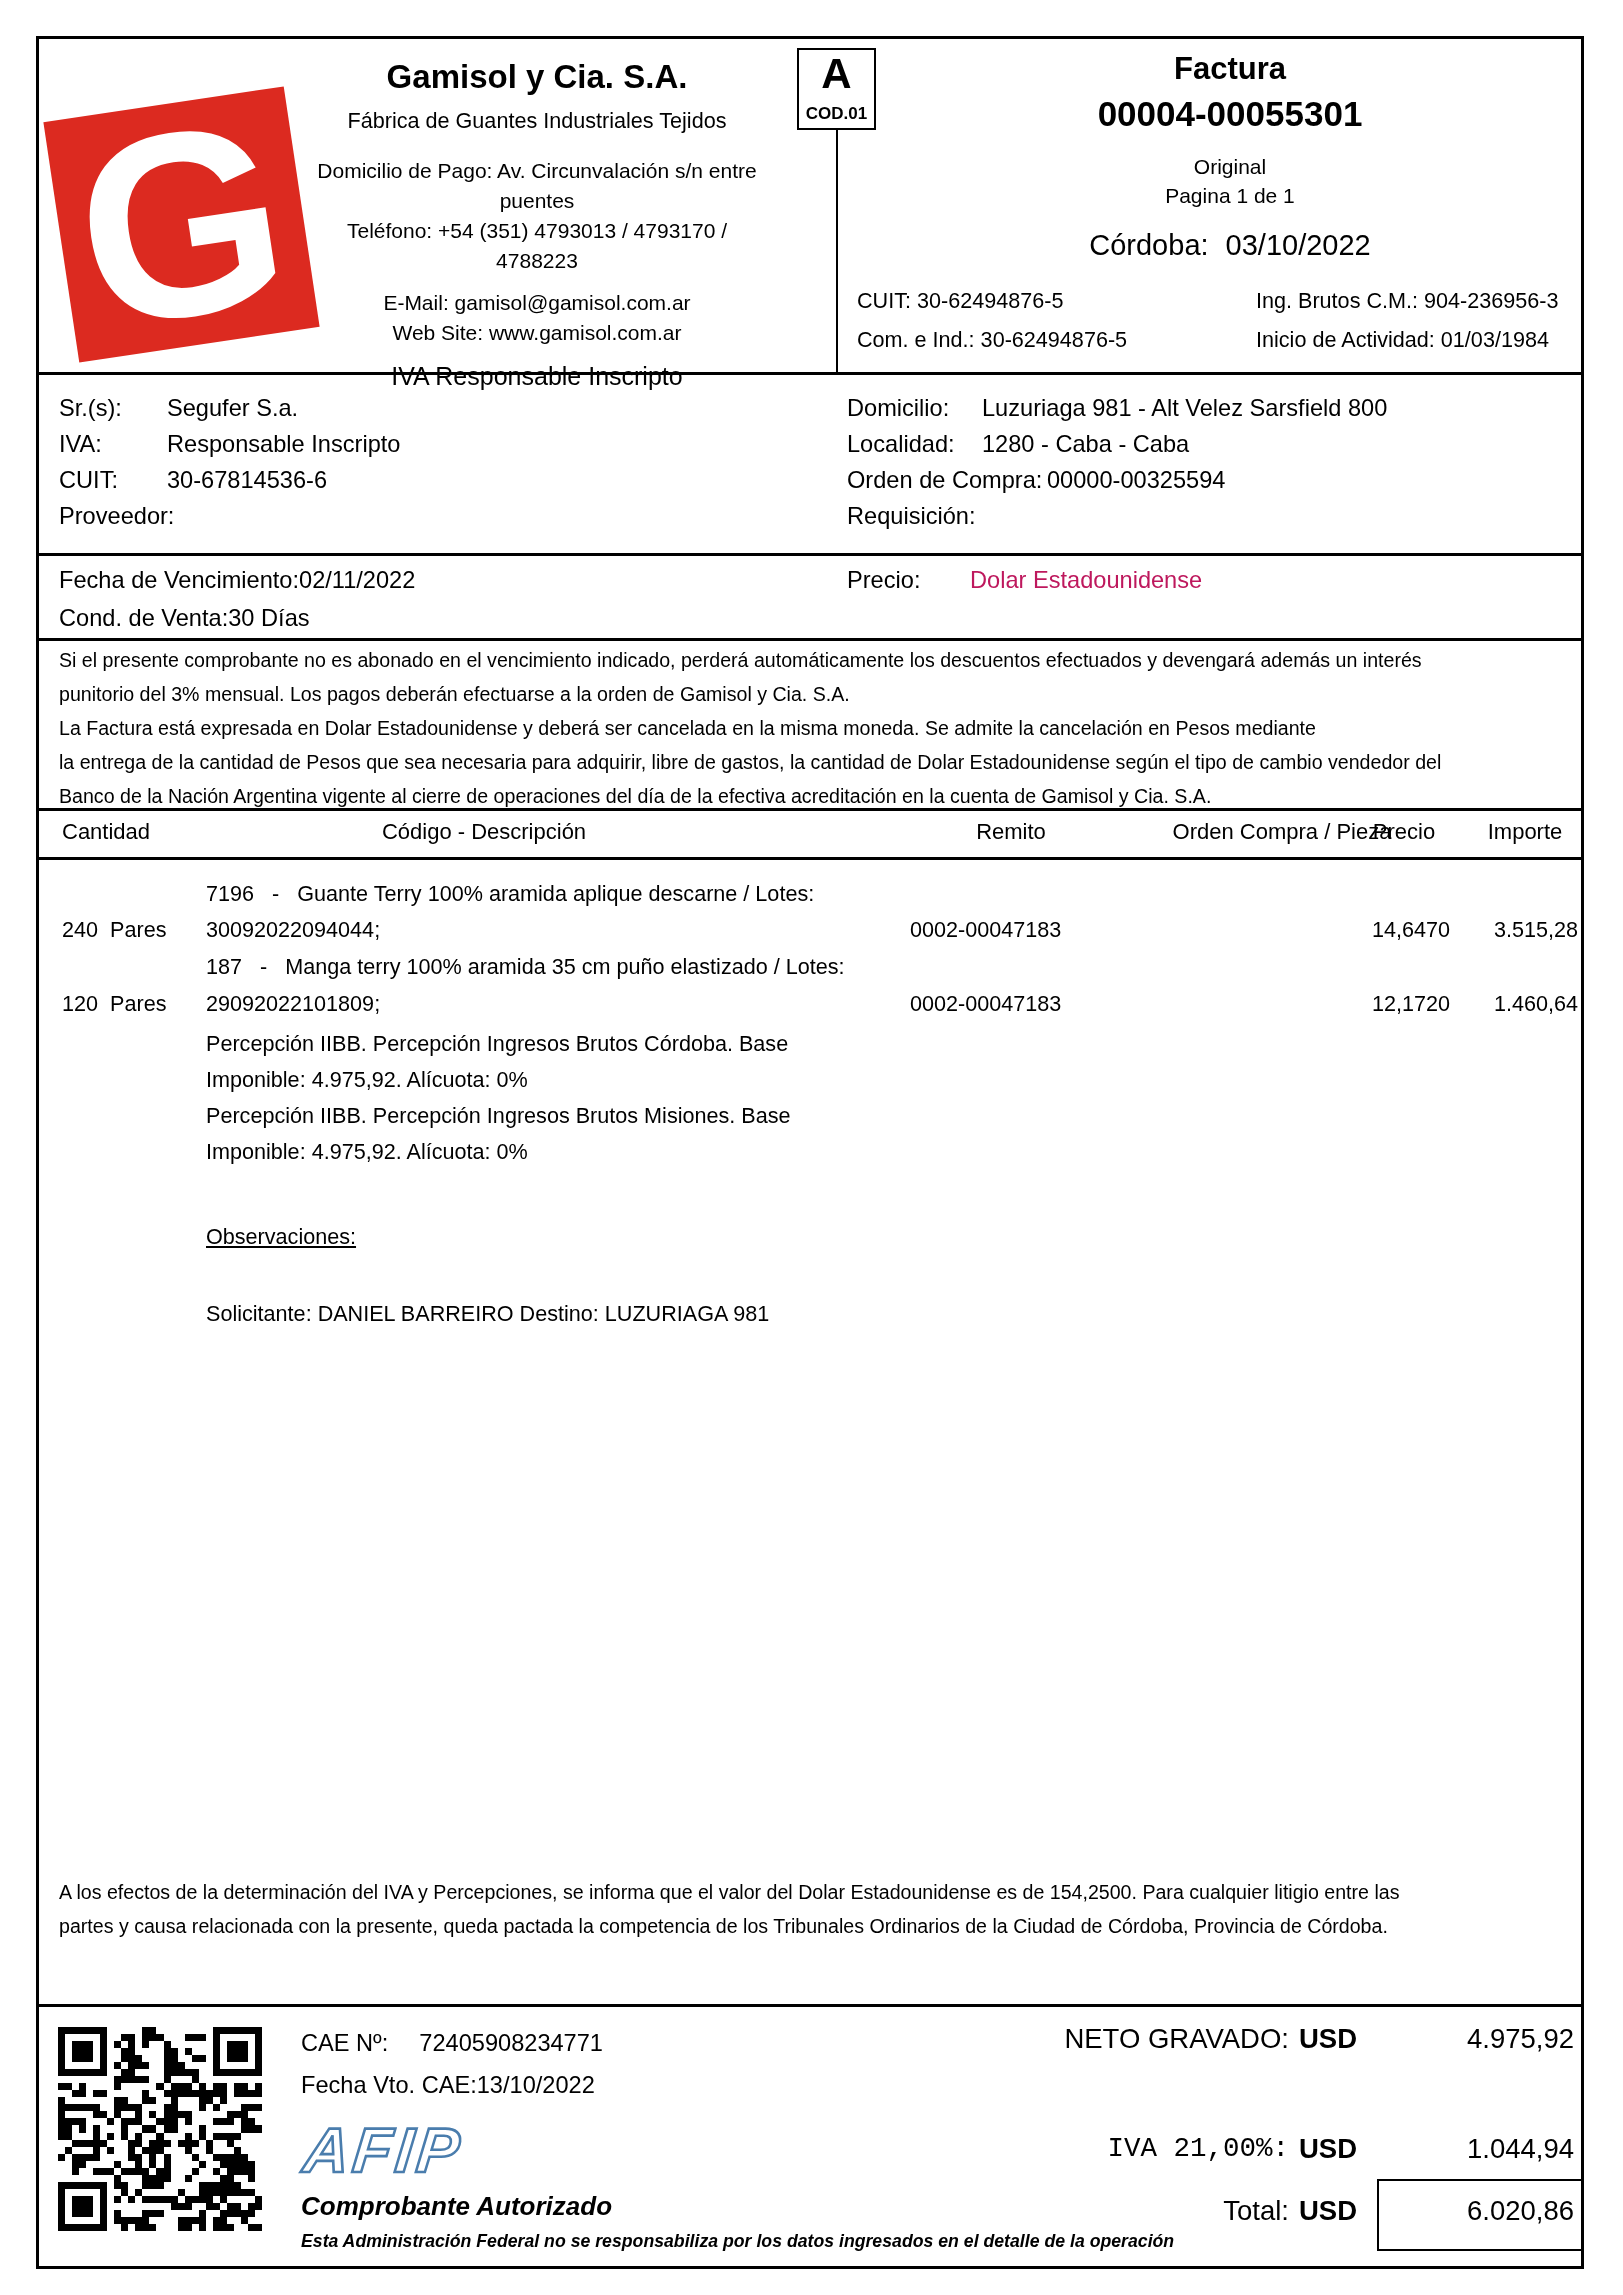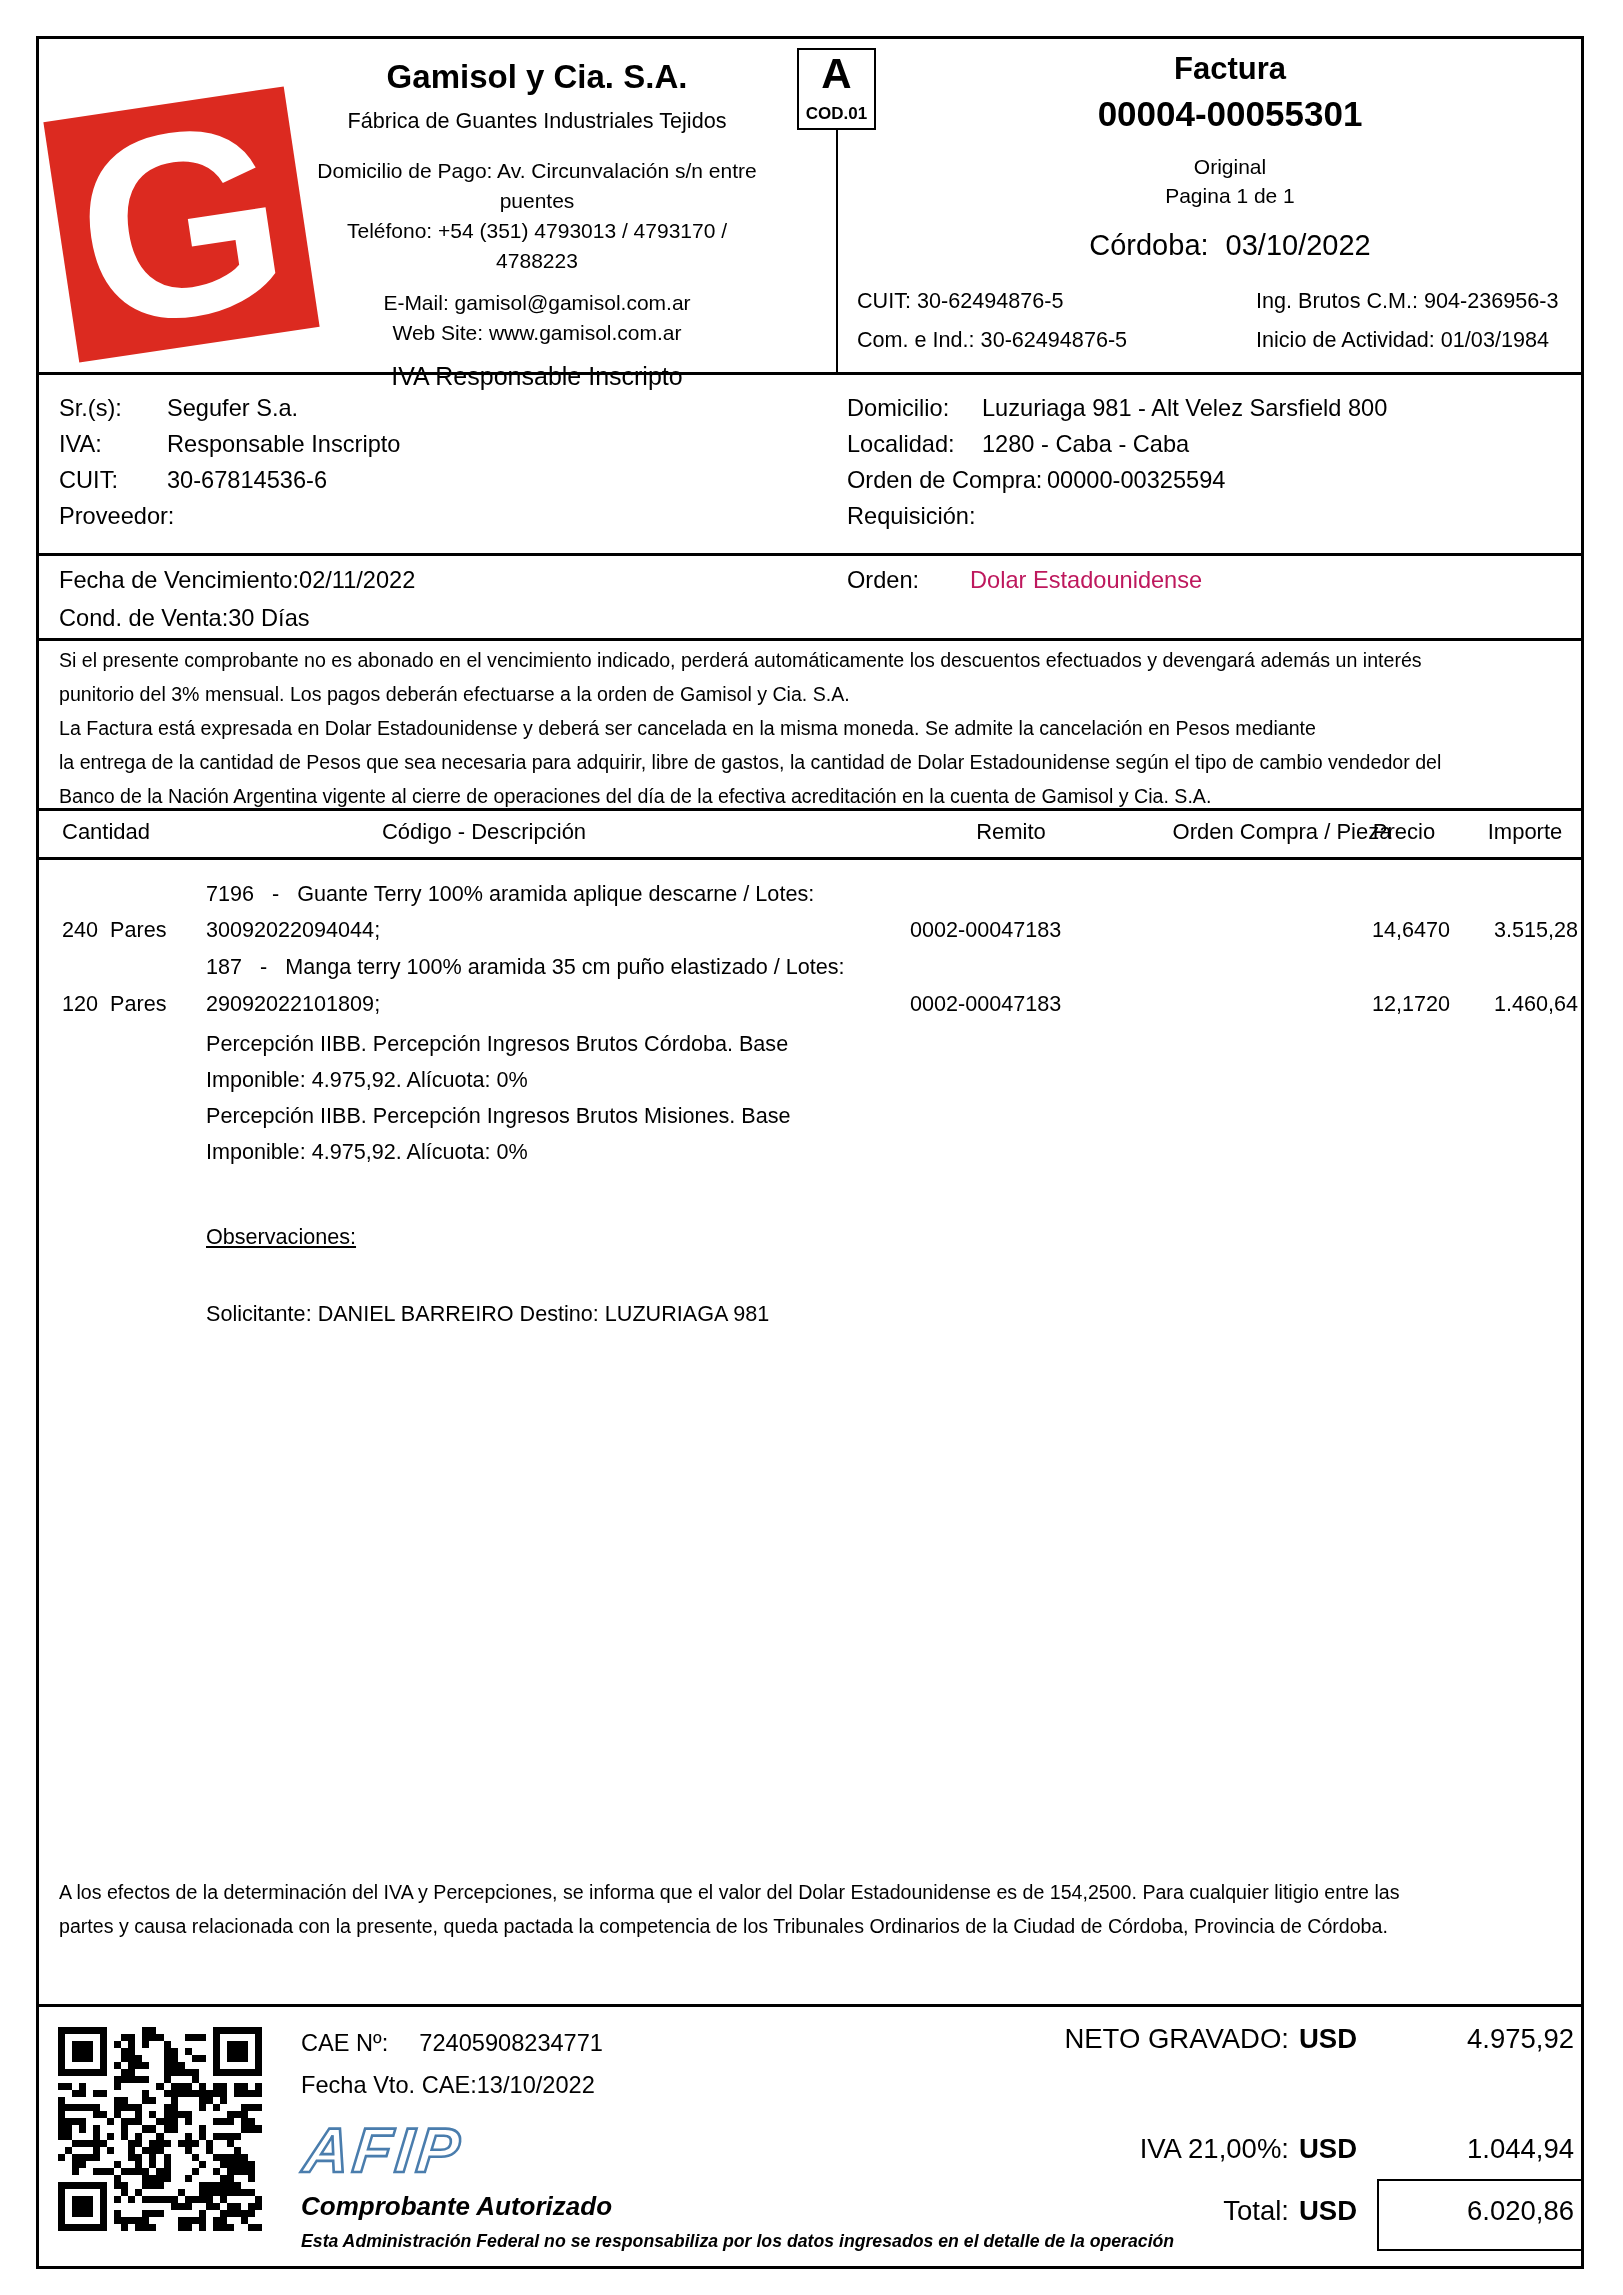--- a/index.html
+++ b/index.html
@@ -116,21 +116,21 @@
   <div class="abs crow-label" style="left:847px;top:467px;">Orden de Compra:</div>
   <div class="abs crow-value" style="left:1047px;top:467px;">00000-00325594</div>
   <div class="abs crow-label" style="left:847px;top:503px;">Requisición:</div>
 
   <div class="abs terms" style="left:59px;top:567px;">
     <span>Fecha de Vencimiento:</span><span>02/11/2022</span>
   </div>
   <div class="abs terms" style="left:59px;top:605px;">
     <span>Cond. de Venta:</span><span>30 Días</span>
   </div>
-  <div class="abs terms" style="left:847px;top:567px;">Orden:</div>
+  <div class="abs terms" style="left:847px;top:567px;">Precio:</div>
   <div class="abs terms red" style="left:970px;top:567px;">Dolar Estadounidense</div>
 
   <div class="abs legal" style="left:59px;top:643px;width:1505px;white-space:pre-line;">Si el presente comprobante no es abonado en el vencimiento indicado, perderá automáticamente los descuentos efectuados y devengará además un interés
 punitorio del 3% mensual. Los pagos deberán efectuarse a la orden de Gamisol y Cia. S.A.
 La Factura está expresada en Dolar Estadounidense y deberá ser cancelada en la misma moneda. Se admite la cancelación en Pesos mediante
 la entrega de la cantidad de Pesos que sea necesaria para adquirir, libre de gastos, la cantidad de Dolar Estadounidense según el tipo de cambio vendedor del
 Banco de la Nación Argentina vigente al cierre de operaciones del día de la efectiva acreditación en la cuenta de Gamisol y Cia. S.A.</div>
 
   <div class="abs thead" style="left:62px;top:819px;">Cantidad</div>
   <div class="abs thead center" style="left:484px;top:819px;">Código - Descripción</div>
@@ -502,21 +502,21 @@
   <div class="abs afip" style="left:304px;top:2114px;">AFIP</div>
   <div class="abs comprobante" style="left:301px;top:2191px;">Comprobante Autorizado</div>
   <div class="abs fineprint" style="left:301px;top:2231px;">Esta Administración Federal no se responsabiliza por los datos ingresados en el detalle de la operación</div>
 
   <div class="total-box"></div>
 
   <div class="abs tot-label" style="left:916px;top:2023px;width:373px;">NETO GRAVADO:</div>
   <div class="abs tot-usd" style="left:1299px;top:2023px;">USD</div>
   <div class="abs tot-val" style="left:1309px;top:2023px;width:265px;">4.975,92</div>
 
-  <div class="abs tot-label" style="left:916px;top:2133px;width:373px;">IVA 21,00%:</div>
+  <div class="abs tot-label" style="left:916px;top:2133px;width:373px;font-family:Liberation Mono, monospace;">IVA 21,00%:</div>
   <div class="abs tot-usd" style="left:1299px;top:2133px;">USD</div>
   <div class="abs tot-val" style="left:1309px;top:2133px;width:265px;">1.044,94</div>
 
   <div class="abs tot-label" style="left:916px;top:2195px;width:373px;">Total:</div>
   <div class="abs tot-usd" style="left:1299px;top:2195px;">USD</div>
   <div class="abs tot-val" style="left:1309px;top:2195px;width:265px;">6.020,86</div>
 </div>
 
 
 </body></html>

